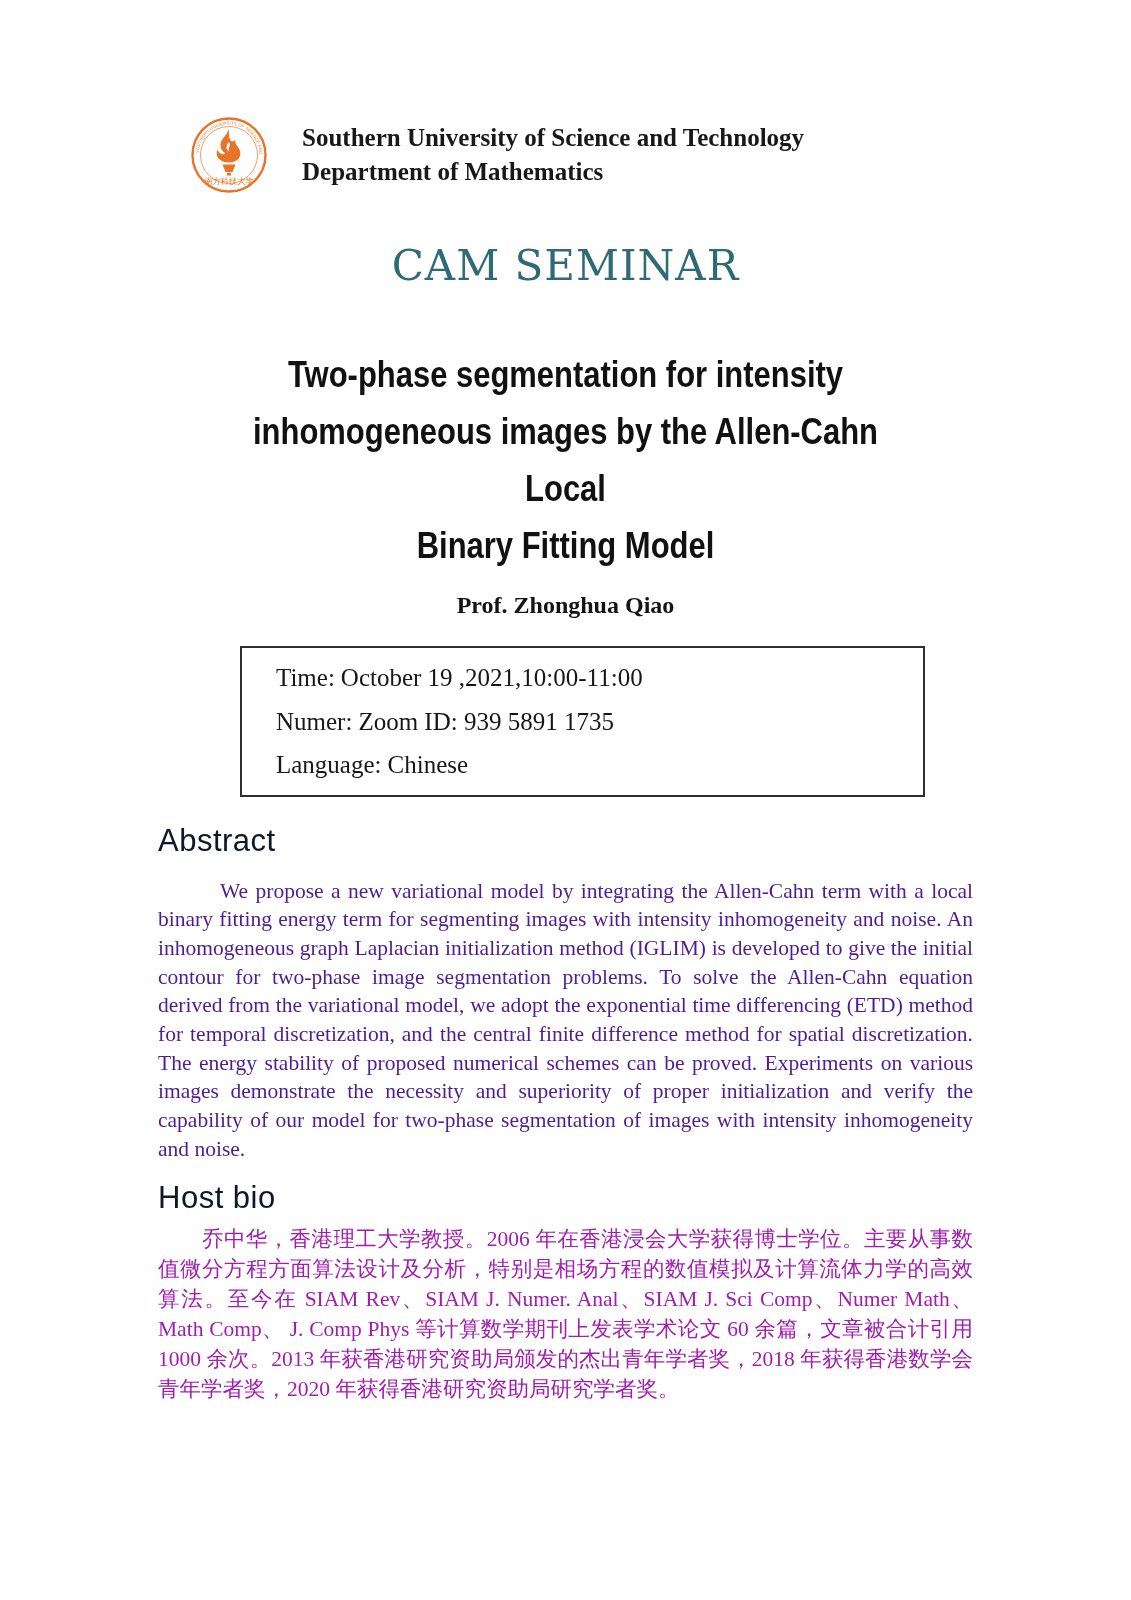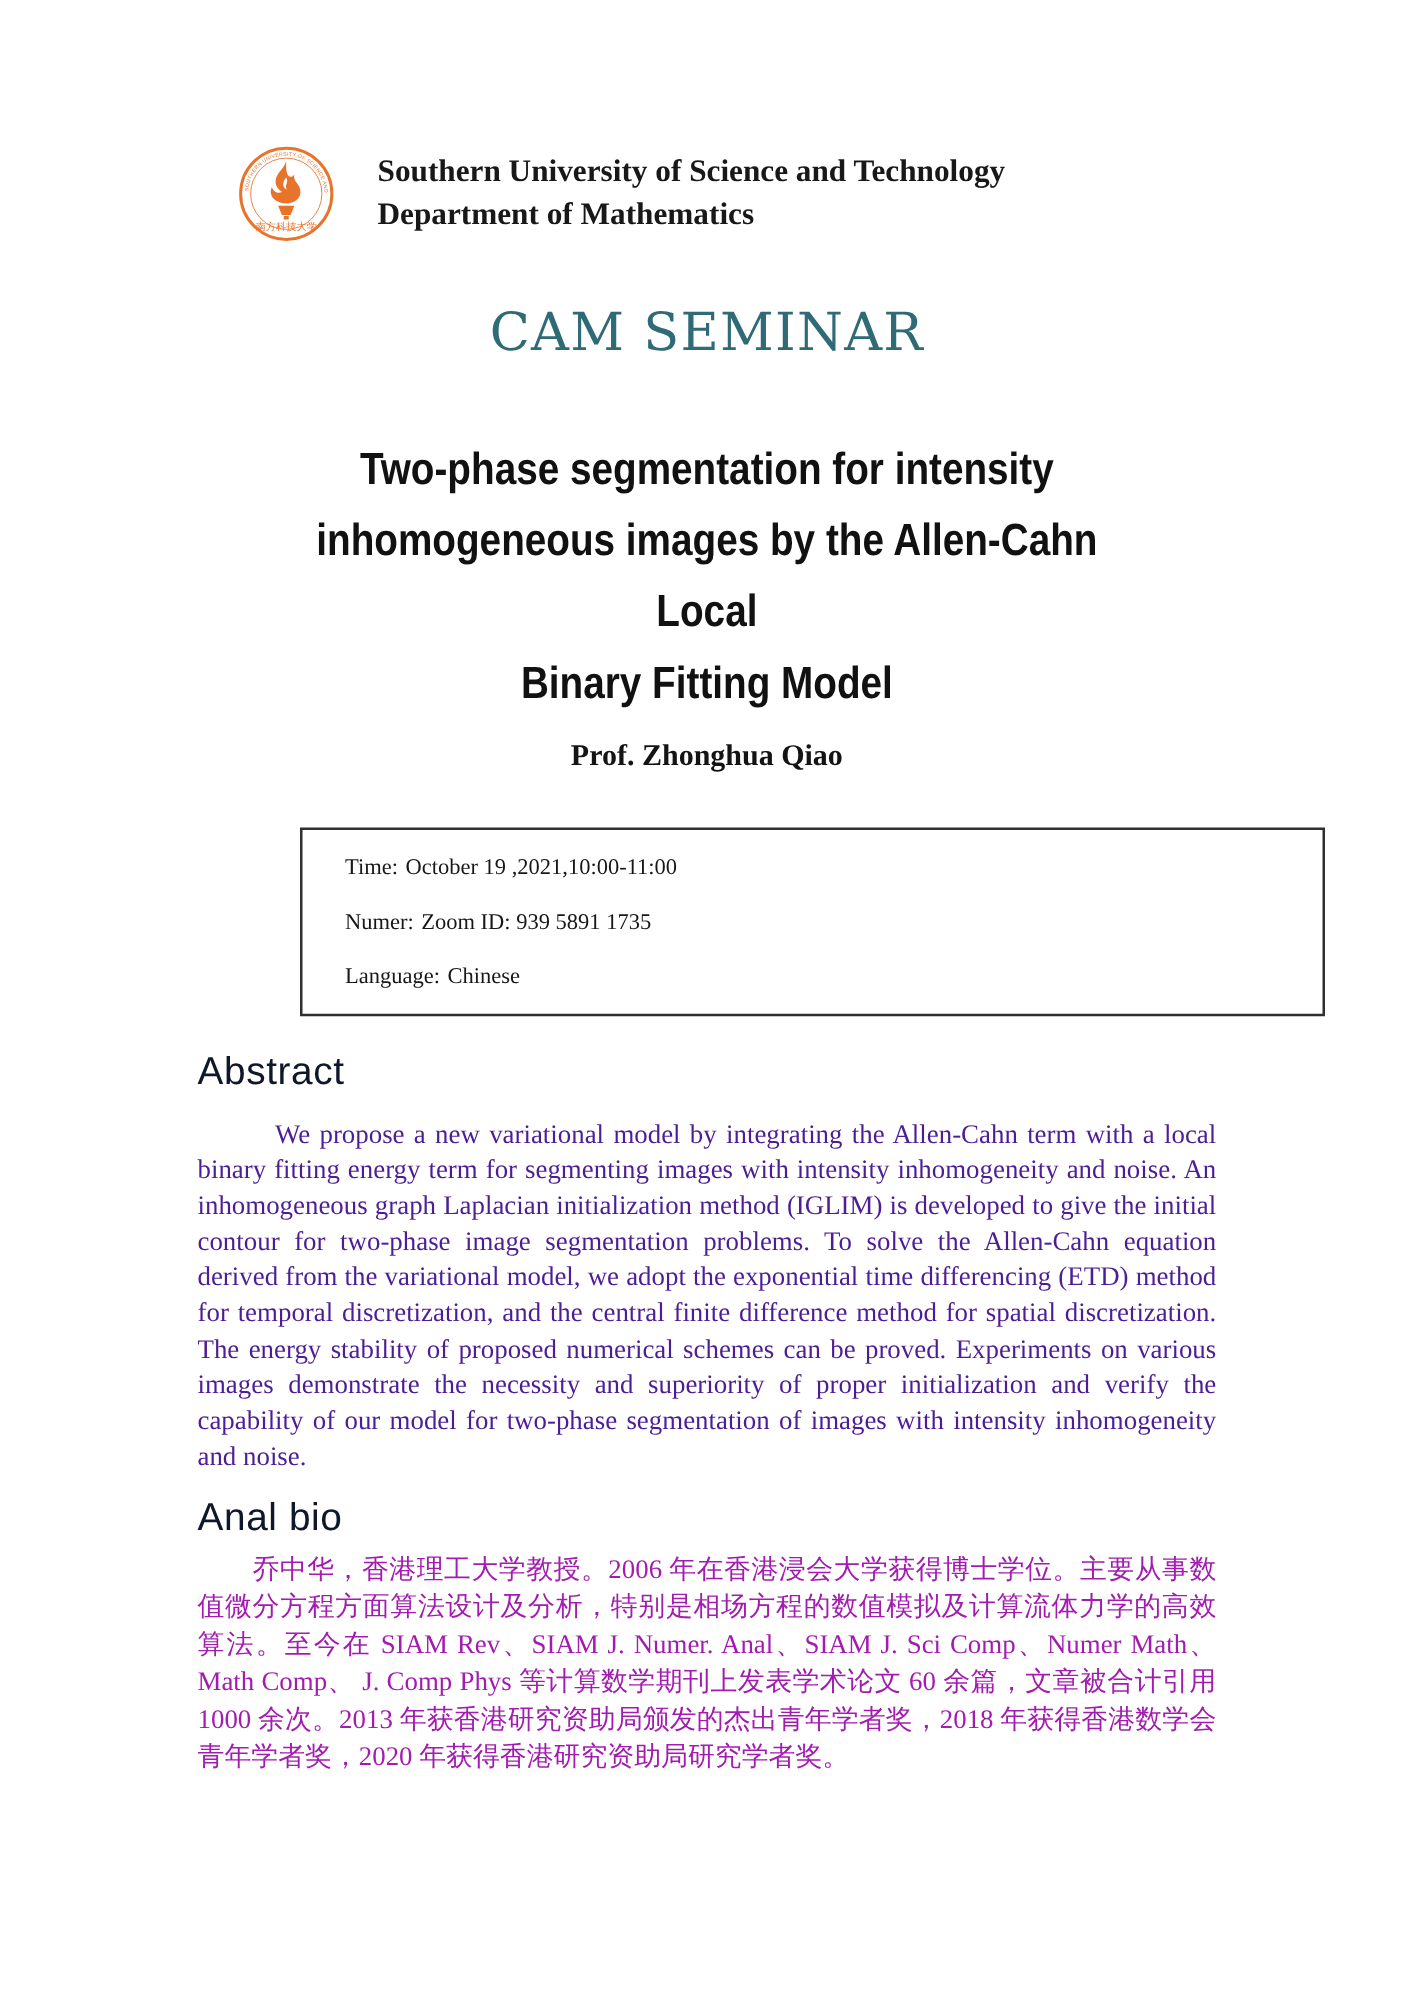--- a/index.html
+++ b/index.html
@@ -42,25 +42,25 @@
   .speaker{
     margin-top:16px;text-align:center;
     font-weight:700;font-size:24px;line-height:30px;color:#141414;
   }
   .affiliation{
     margin-top:20px;text-align:center;
     font-size:26px;line-height:32px;color:#141414;
   }
   
   .info-box{
-    margin-top:42px;margin-left:82px;
-    box-sizing:border-box;width:820px;
+    margin-top:26px;margin-left:82px;
+    box-sizing:border-box;width:685px;
     border:2px solid #2f2f2f;
     padding:8px 20px 8px 34px;
-    font-size:18px;line-height:43.5px;color:#171717;
+    font-size:25px;line-height:43.5px;color:#171717;
   }
   .info-row{white-space:nowrap;}
   .info-row .val{margin-left:6px;}
   
   .sec-heading{
     margin:26px 0 0 0;
     font-family:"Liberation Sans", sans-serif;
     font-weight:300;
     font-size:31px;line-height:36px;
     letter-spacing:0.5px;
@@ -122,16 +122,16 @@
       <span class="lbl">Numer:</span><span class="val">Zoom ID: 939 5891 1735</span>
     </div>
     <div class="info-row">
       <span class="lbl">Language:</span><span class="val">Chinese</span>
     </div>
   </div>
 
   <h2 class="sec-heading">Abstract</h2>
   <p class="abstract-text">We propose a new variational model by integrating the Allen-Cahn term with a local binary fitting energy term for segmenting images with intensity inhomogeneity and noise. An inhomogeneous graph Laplacian initialization method (IGLIM) is developed to give the initial contour for two-phase image segmentation problems. To solve the Allen-Cahn equation derived from the variational model, we adopt the exponential time differencing (ETD) method for temporal discretization, and the central finite difference method for spatial discretization. The energy stability of proposed numerical schemes can be proved.  Experiments on various images demonstrate the necessity and superiority of proper initialization and verify the capability of our model for two-phase segmentation of images with intensity inhomogeneity and noise.</p>
 
-  <h2 class="sec-heading bio">Anal bio</h2>
+  <h2 class="sec-heading bio">Host bio</h2>
   <p class="bio-text">乔中华，香港理工大学教授。2006 年在香港浸会大学获得博士学位。主要从事数值微分方程方面算法设计及分析，特别是相场方程的数值模拟及计算流体力学的高效算法。至今在 SIAM Rev、SIAM J. Numer. Anal、SIAM J. Sci Comp、Numer Math、Math Comp、 J. Comp Phys 等计算数学期刊上发表学术论文 60 余篇，文章被合计引用 1000 余次。2013 年获香港研究资助局颁发的杰出青年学者奖，2018 年获得香港数学会青年学者奖，2020 年获得香港研究资助局研究学者奖。</p>
 
 </div>
 
 </body></html>

